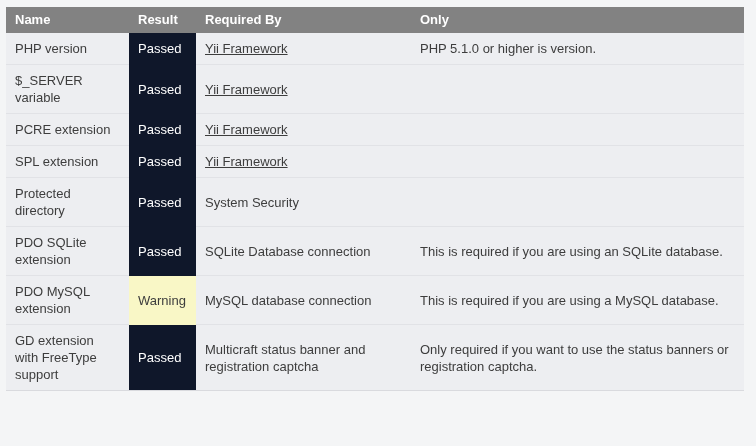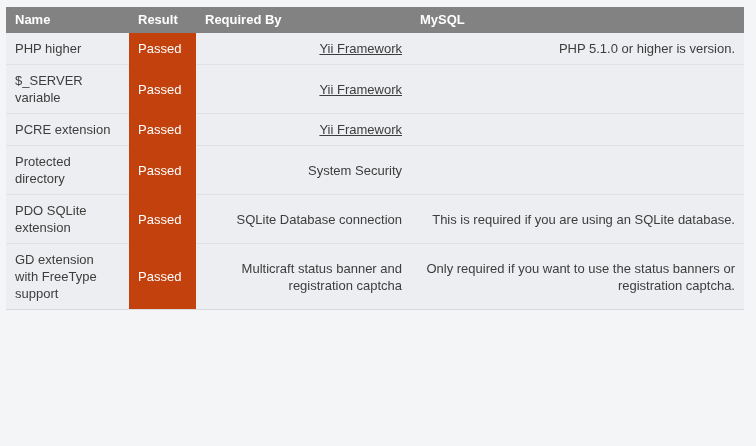--- a/index.html
+++ b/index.html
@@ -62,30 +62,29 @@
     color: #3d3d3d;
   }
   td.cell-result {
     text-align: left;
     font-size: 13px;
     padding-left: 9px;
     padding-right: 6px;
     border-top: none !important;
   }
   td.cell-result.passed {
-    background: #c2410c;
+    background: #0f172a;
     color: #ffffff;
   }
   td.cell-result.warning {
     background: #f9f7c6;
     color: #3d3d3d;
   }
   td.cell-req, td.cell-memo {
     color: #3d3d3d;
-    text-align: right;
   }
   .req-link {
     color: #3d3d3d;
     text-decoration: underline;
     cursor: pointer;
   }
 </style>
 </head>
 <body>
 
@@ -95,55 +94,67 @@
       <col class="c-name">
       <col class="c-result">
       <col class="c-req">
       <col class="c-memo">
     </colgroup>
     <thead>
       <tr>
         <th>Name</th>
         <th>Result</th>
         <th>Required By</th>
-        <th>MySQL</th>
+        <th>Only</th>
       </tr>
     </thead>
     <tbody id="table-body">
         <tr>
-          <td class="cell-name">PHP higher</td>
+          <td class="cell-name">PHP version</td>
           <td class="cell-result passed">Passed</td>
           <td class="cell-req"><span class="req-link">Yii Framework</span></td>
           <td class="cell-memo">PHP 5.1.0 or higher is version.</td>
         </tr>
         <tr>
           <td class="cell-name">$_SERVER variable</td>
           <td class="cell-result passed">Passed</td>
           <td class="cell-req"><span class="req-link">Yii Framework</span></td>
           <td class="cell-memo"></td>
         </tr>
         <tr>
           <td class="cell-name">PCRE extension</td>
           <td class="cell-result passed">Passed</td>
           <td class="cell-req"><span class="req-link">Yii Framework</span></td>
           <td class="cell-memo"></td>
         </tr>
         <tr>
+          <td class="cell-name">SPL extension</td>
+          <td class="cell-result passed">Passed</td>
+          <td class="cell-req"><span class="req-link">Yii Framework</span></td>
+          <td class="cell-memo"></td>
+        </tr>
+        <tr>
           <td class="cell-name">Protected directory</td>
           <td class="cell-result passed">Passed</td>
           <td class="cell-req">System Security</td>
           <td class="cell-memo"></td>
         </tr>
         <tr>
           <td class="cell-name">PDO SQLite extension</td>
           <td class="cell-result passed">Passed</td>
           <td class="cell-req">SQLite Database connection</td>
           <td class="cell-memo">This is required if you are using an SQLite database.</td>
         </tr>
         <tr>
+          <td class="cell-name">PDO MySQL extension</td>
+          <td class="cell-result warning">Warning</td>
+          <td class="cell-req">MySQL database connection</td>
+          <td class="cell-memo">This is required if you are using a MySQL database.</td>
+        </tr>
+        <tr>
           <td class="cell-name">GD extension with FreeType support</td>
           <td class="cell-result passed">Passed</td>
           <td class="cell-req">Multicraft status banner and registration captcha</td>
           <td class="cell-memo">Only required if you want to use the status banners or registration captcha.</td>
         </tr>
       </tbody>
   </table>
 </div>
 
 </body></html>

